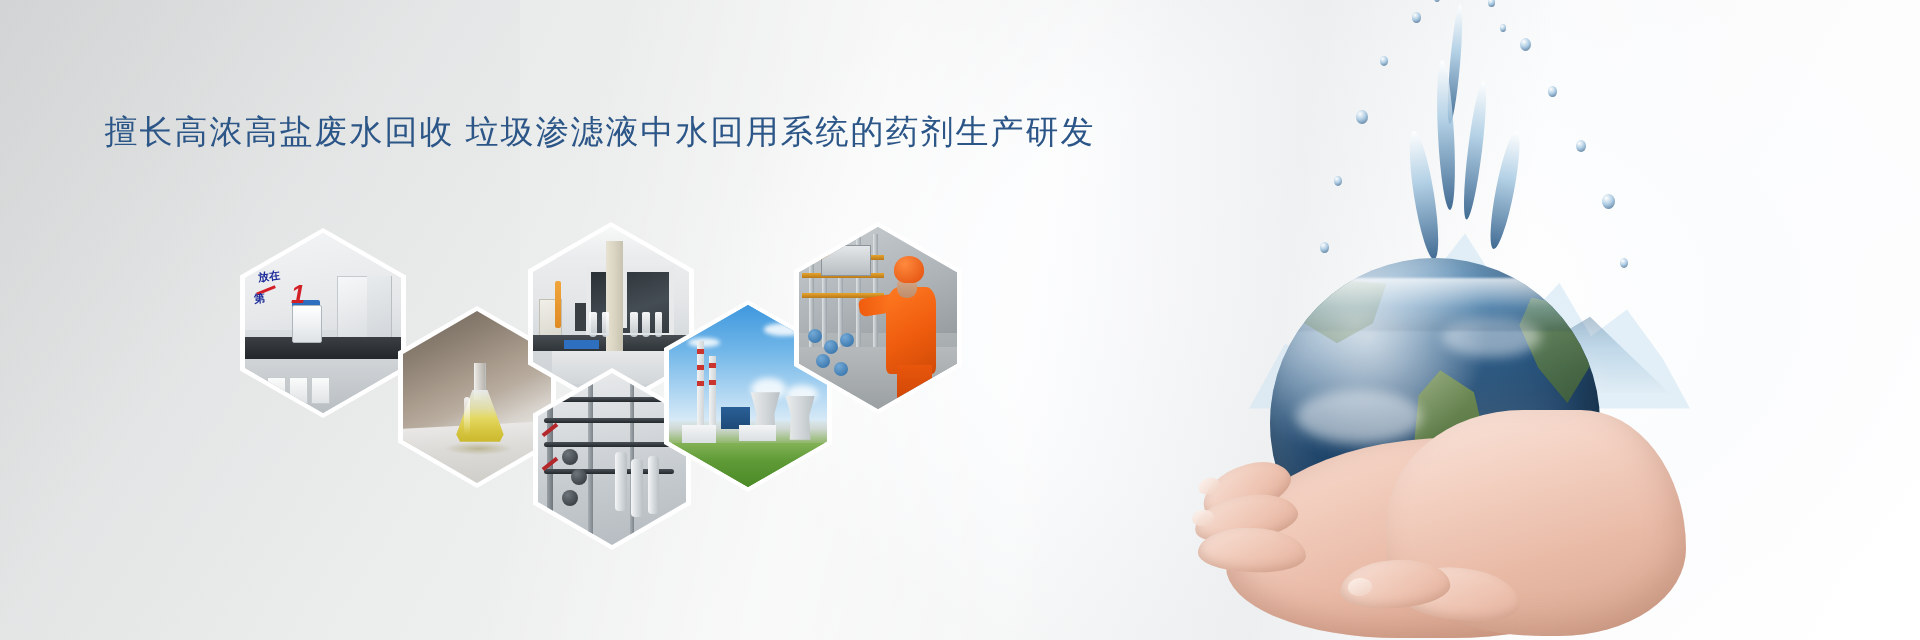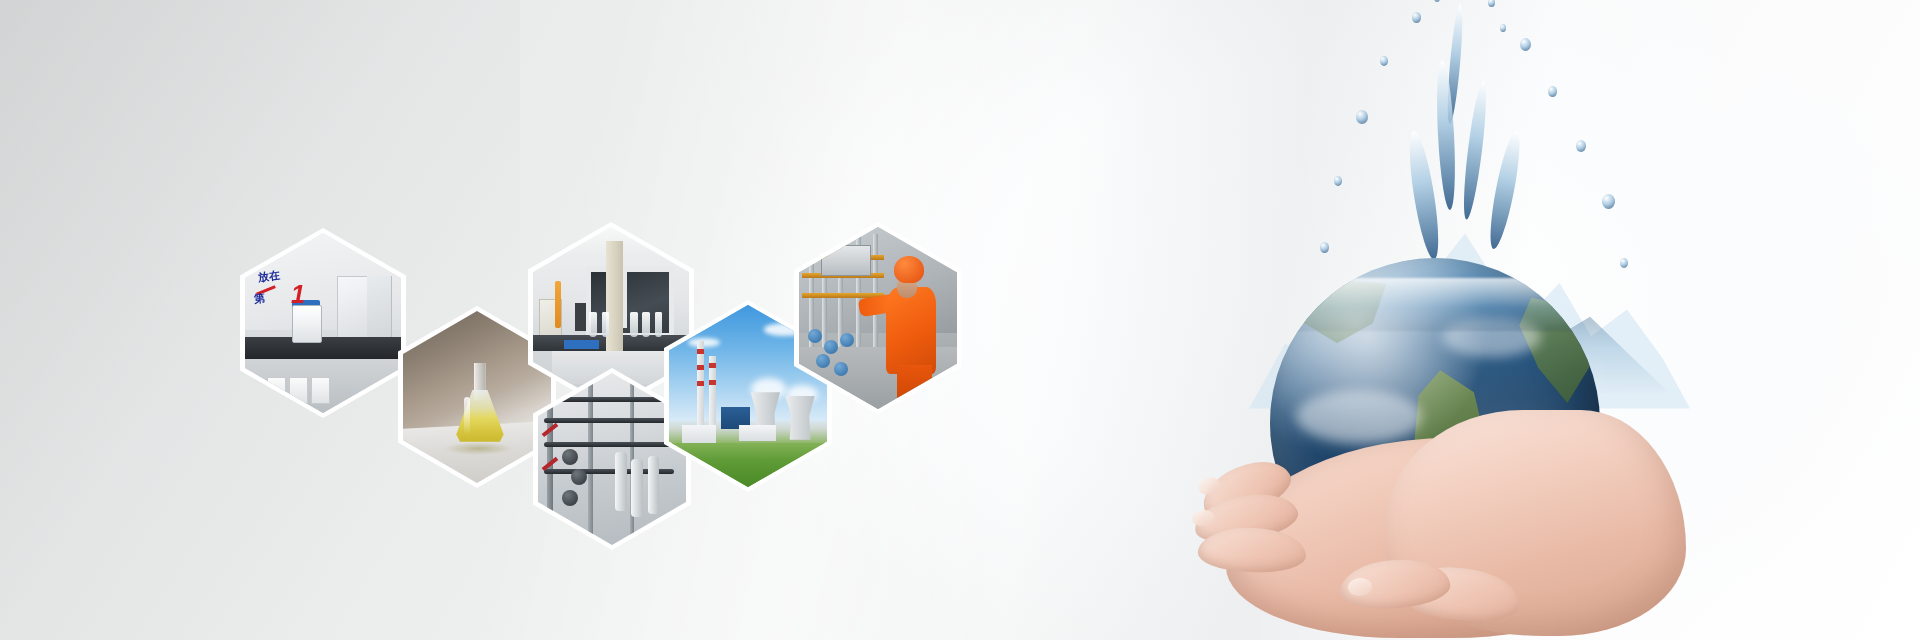--- a/index.html
+++ b/index.html
@@ -258,20 +258,21 @@
     filter:blur(.8px);}
 </style>
 </head>
 <body>
 
 <div class="banner">
   <div class="corner-dark"></div>
   <div class="sheen"></div>
 
   <div class="headline-wrap">
+    <div class="subtitle">擅长高浓高盐废水回收 垃圾渗滤液中水回用系统的药剂生产研发</div>
   </div>
 
   <div class="hexes">
 
     <div class="hex" style="left:240px;top:228px;width:166px;height:190px;">
       <div class="inner">
         <div class="ph ph-lab1">
           <div class="wall"></div>
           <div class="cabinet"></div>
           <div class="cab2"></div>

